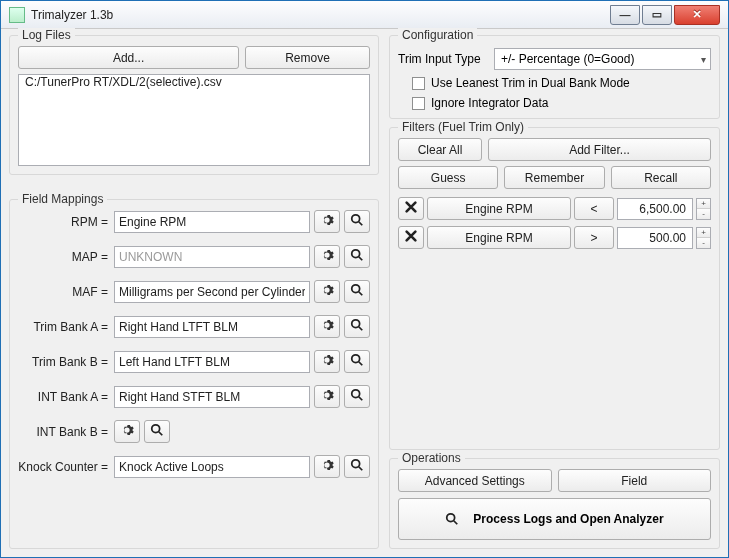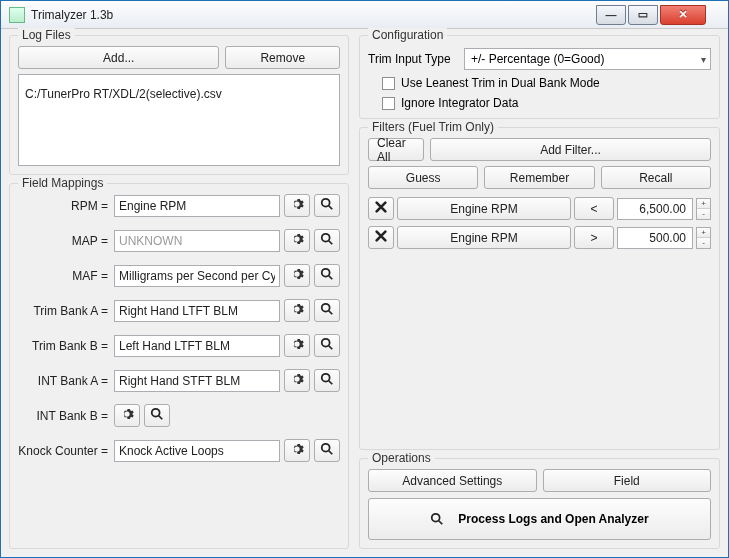--- a/index.html
+++ b/index.html
@@ -1,46 +1,46 @@
 <!DOCTYPE html>
 <html><head>
 <meta charset="utf-8">
 <style>
 * { box-sizing: border-box; font-family: "Segoe UI", Tahoma, sans-serif; font-size: 12px; }
 body { margin: 0; background: #fff; }
 .window { width: 729px; height: 558px; border: 1px solid #1f6fb5; background: #f0f0f0; display: flex; flex-direction: column; }
-.titlebar { height: 28px; background: linear-gradient(#fdfdfe,#e9edf3); display: flex; align-items: center; padding: 0 18px 0 8px; border-bottom: 1px solid #c9c9c9; }
+.titlebar { height: 28px; background: linear-gradient(#fdfdfe,#e9edf3); display: flex; align-items: center; padding: 0 4px 0 8px; border-bottom: 1px solid #c9c9c9; }
 .title-icon { width: 16px; height: 16px; border: 1px solid #6b8; background: linear-gradient(#dfe,#bec); margin-right: 6px; }
 .title-text { flex: 1; color: #222; }
 .win-btns { display: flex; height: 20px; margin-right: 4px; }
 .win-btn { width: 30px; height: 20px; border: 1px solid #6f7d91; border-radius: 0 0 3px 3px; margin-left: 2px; display: flex; align-items: center; justify-content: center; background: linear-gradient(#f5f7fb,#d7dce4); color: #333; font-weight: bold; font-size: 11px; }
 .win-btn.close { width: 46px; background: linear-gradient(#f08074,#d9402f); border-color: #a83024; color: #fff; text-shadow: 0 -1px #7a1d12; }
 .client { flex: 1; padding: 6px 8px 8px 8px; display: flex; gap: 10px; }
-.col-left { width: 340px; display: flex; flex-direction: column; gap: 8px; }
+.col-left { width: 370px; display: flex; flex-direction: column; gap: 24px; }
 .col-right { flex: 1; display: flex; flex-direction: column; gap: 8px; }
 .group { border: 1px solid #d8d8d8; border-radius: 3px; padding: 10px 8px 8px 8px; position: relative; }
 .group-title { position: absolute; top: -8px; left: 8px; background: #f0f0f0; padding: 0 4px; color: #333; }
 .btn { height: 23px; border: 1px solid #adadad; border-radius: 3px; background: linear-gradient(#fdfdfd,#ececec); display: inline-flex; align-items: center; justify-content: center; padding: 0 8px; cursor: pointer; color: #222; }
 .txt { height: 22px; border: 1px solid #abadb3; background: #fff; padding: 2px 4px; color: #222; }
 .txt.disabled { color: #9a9a9a; }
 .row { display: flex; align-items: center; gap: 6px; }
 .iconbtn { width: 26px; height: 23px; padding: 0; }
-.listbox { border: 1px solid #abadb3; background: #fff; height: 92px; padding: 12px 6px; overflow: auto; color: #222; }
+.listbox { border: 1px solid #abadb3; background: #fff; height: 92px; padding: 0 6px; overflow: auto; color: #222; }
 .add-remove { display: flex; gap: 6px; margin-bottom: 5px; }
 .add-remove .btn:first-child { flex: 1.9; }
 .add-remove .btn:last-child { flex: 1; }
 .mapping { display: flex; align-items: center; gap: 4px; margin-bottom: 12px; }
 .mapping-lbl { width: 92px; text-align: right; padding-right: 2px; color: #222; }
 .mapping .txt { flex: 1; }
 .combo { height: 22px; border: 1px solid #abadb3; background: #fff; display: flex; align-items: center; padding: 0 4px 0 6px; position: relative; }
 .combo .caret { margin-left: auto; font-size: 10px; color: #555; }
 .chk { display: flex; align-items: center; gap: 6px; margin: 6px 0 0 14px; }
 .chkbox { width: 13px; height: 13px; border: 1px solid #8e8f8f; background: #fff; }
 .filters-top { display: flex; gap: 6px; margin-bottom: 5px; }
-.filters-top .btn:first-child { width: 56px; }
+.filters-top .btn:first-child { width: 84px; }
 .filters-top .btn:last-child { flex: 1; }
 .filters-mid { display: flex; gap: 6px; margin-bottom: 8px; }
 .filters-mid .btn { flex: 1; }
 .filter-row { display: flex; gap: 3px; align-items: center; margin-bottom: 6px; }
 .filter-row .iconbtn { width: 26px; }
 .filter-row .field { flex: 1.8; }
 .filter-row .op { width: 40px; }
 .filter-row .val { width: 76px; text-align: right; padding-right: 6px; }
 .spinner { width: 15px; height: 22px; display: flex; flex-direction: column; border: 1px solid #abadb3; }
 .spinner div { flex: 1; display: flex; align-items: center; justify-content: center; font-size: 8px; background: linear-gradient(#fdfdfd,#ececec); color: #444; }

